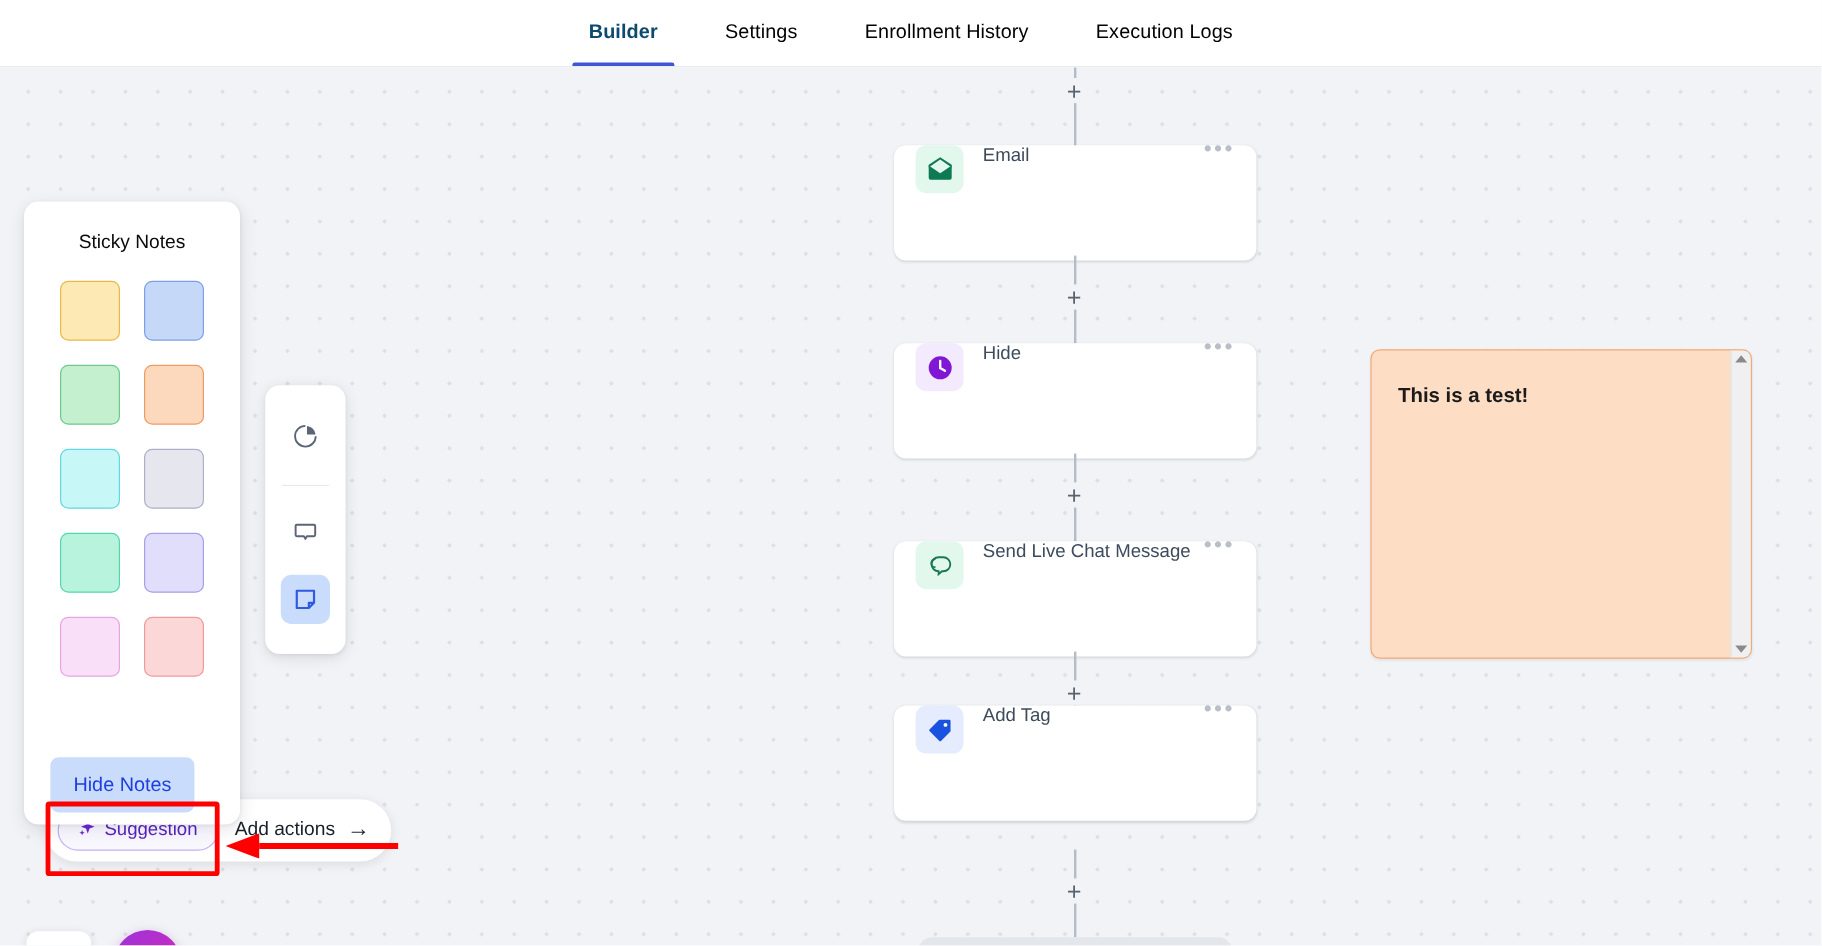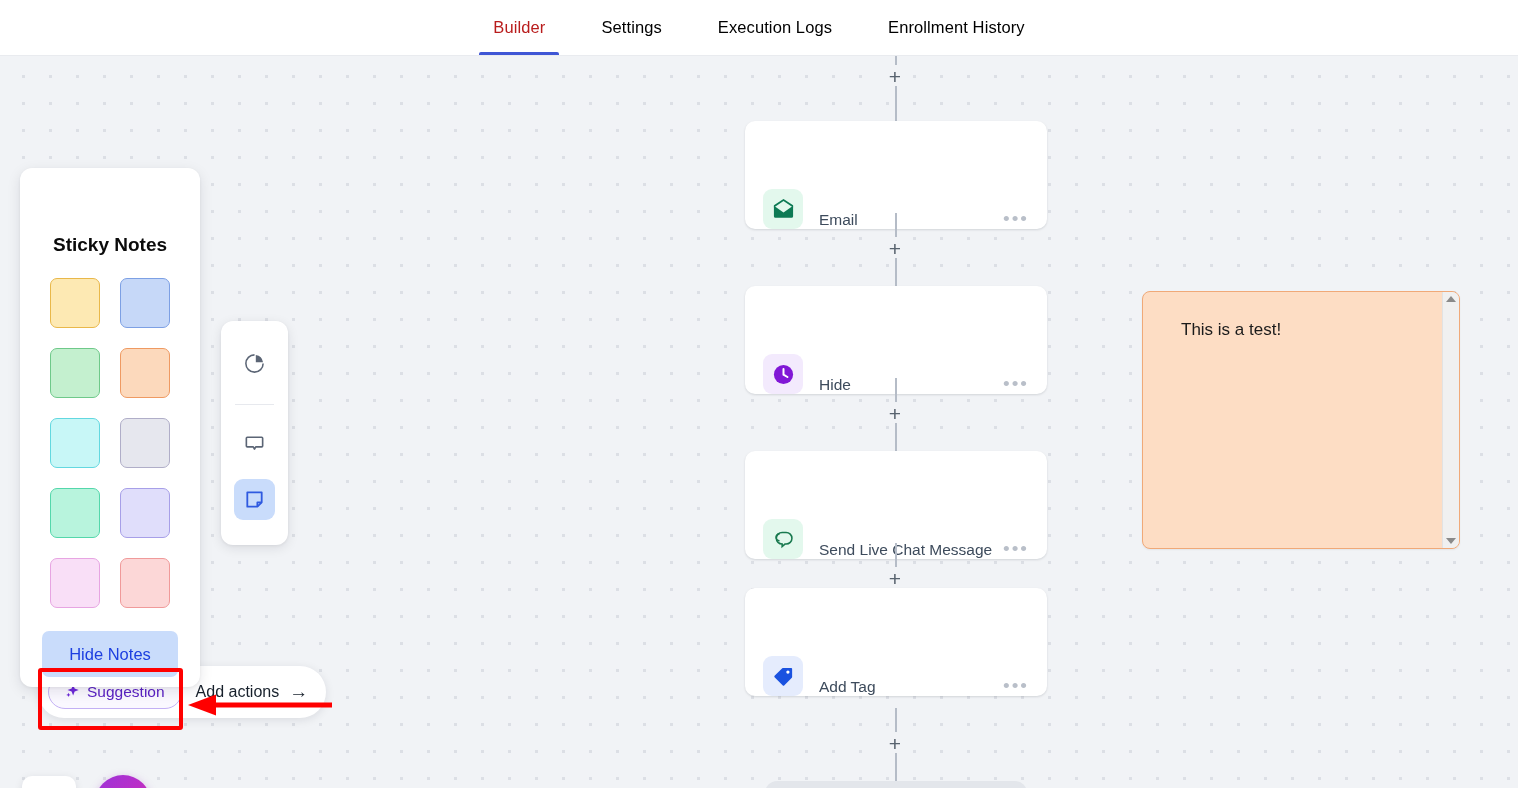--- a/index.html
+++ b/index.html
@@ -24,21 +24,21 @@
   .tab {
     display: flex; align-items: center; justify-content: center;
     padding: 0 28px;
     font-size: 16.5px;
     color: #000000;
     position: relative;
     cursor: pointer;
     white-space: nowrap;
     letter-spacing: 0.1px;
   }
-  .tab.active { color: #b91c1c; font-weight: 400; }
+  .tab.active { color: #0c4a6e; font-weight: 700; }
   .tab.active::after {
     content: ""; position: absolute; left: 14px; right: 14px; bottom: 0;
     height: 3px; background: #3f56d5; border-radius: 2px 2px 0 0;
   }
 
   
   .canvas {
     position: absolute; left: 0; top: 56px;
     width: 1518px; height: 732px;
     background-color: #f1f3f6;
@@ -57,25 +57,25 @@
   .plus {
     position: absolute; left: 150px;
     width: 22px; height: 22px; margin-left: -11px; margin-top: -11px;
     background: #f1f3f6;
     color: #58636f;
     display: flex; align-items: center; justify-content: center;
     font-size: 21px; line-height: 1; font-weight: 300;
     cursor: pointer;
   }
   .node {
-    position: absolute; left: 0; width: 302px; height: 108px;
+    position: absolute; left: 0; width: 302px; height: 96px;
     background: #ffffff;
     border-radius: 10px;
     box-shadow: 0 1px 3px rgba(16,24,40,0.08), 0 1px 2px rgba(16,24,40,0.06);
-    display: flex; align-items: flex-end;
+    display: flex; align-items: flex-start;
     padding: 0 18px;
     cursor: pointer;
   }
   .node-icon {
     width: 40px; height: 40px; border-radius: 9px;
     display: flex; align-items: center; justify-content: center;
     flex: none;
   }
   .node-label {
     margin-left: 16px;
@@ -101,25 +101,26 @@
     width: 318px; height: 258px;
     background: #fdddc4;
     border: 1px solid #f0a978;
     border-radius: 8px;
     display: flex;
     overflow: hidden;
     box-shadow: 0 1px 2px rgba(0,0,0,0.06);
   }
   .sticky-note-text {
     flex: 1;
-    padding: 26px 14px 14px 38px;
+    padding: 26px 14px 14px 22px;
     font-size: 17px;
     color: #1b1b1b;
     line-height: 1.4;
     overflow: hidden;
+    font-weight: bold;
   }
   .sticky-scrollbar {
     width: 17px; flex: none;
     background: #f0f0f0;
     border-left: 1px solid #e2e2e2;
     display: flex; flex-direction: column; justify-content: space-between;
     align-items: center;
     padding: 4px 0;
     cursor: pointer;
   }
@@ -132,44 +133,43 @@
     position: absolute; left: 20px; top: 112px;
     width: 180px; height: 519px;
     background: #ffffff;
     border-radius: 12px;
     box-shadow: 0 4px 14px rgba(16,24,40,0.10), 0 1px 3px rgba(16,24,40,0.06);
     z-index: 40;
     padding: 26px 0 0 0;
   }
   .notes-title {
     text-align: center;
-    font-size: 19px;
-    font-weight: bold;
+    font-size: 16px;
+    font-weight: normal;
     color: #0b0b0b;
     margin-bottom: 22px;
-    margin-top: 40px;
   }
   .swatch-grid {
     display: grid;
     grid-template-columns: 50px 50px;
     gap: 20px 20px;
     justify-content: center;
   }
   .swatch {
     width: 50px; height: 50px;
     border-radius: 7px;
     border: 1.4px solid rgba(0,0,0,0.12);
     cursor: pointer;
   }
   .hide-notes-wrap {
     position: absolute; left: 22px; bottom: 10px;
     width: 136px;
   }
   .hide-notes-btn {
-    width: 136px; height: 46px;
+    width: 120px; height: 46px;
     background: #c9dcfb;
     border: none;
     border-radius: 7px;
     color: #1c3fe0;
     font-size: 16.5px;
     font-family: "Liberation Sans", sans-serif;
     cursor: pointer;
   }
   
   .annot-rect {
@@ -271,24 +271,24 @@
 
   <div class="header">
     <div class="tabs">
       <div class="tab active">
         <span>Builder</span>
       </div>
       <div class="tab">
         <span>Settings</span>
       </div>
       <div class="tab">
+        <span>Enrollment History</span>
+      </div>
+      <div class="tab">
         <span>Execution Logs</span>
-      </div>
-      <div class="tab">
-        <span>Enrollment History</span>
       </div>
     </div>
   </div>
 
   <div class="canvas">
 
     <div class="flow">
 
       <div class="connector" style="top:0px;height:12px;"></div>
       <div class="plus" style="top:20px;">

